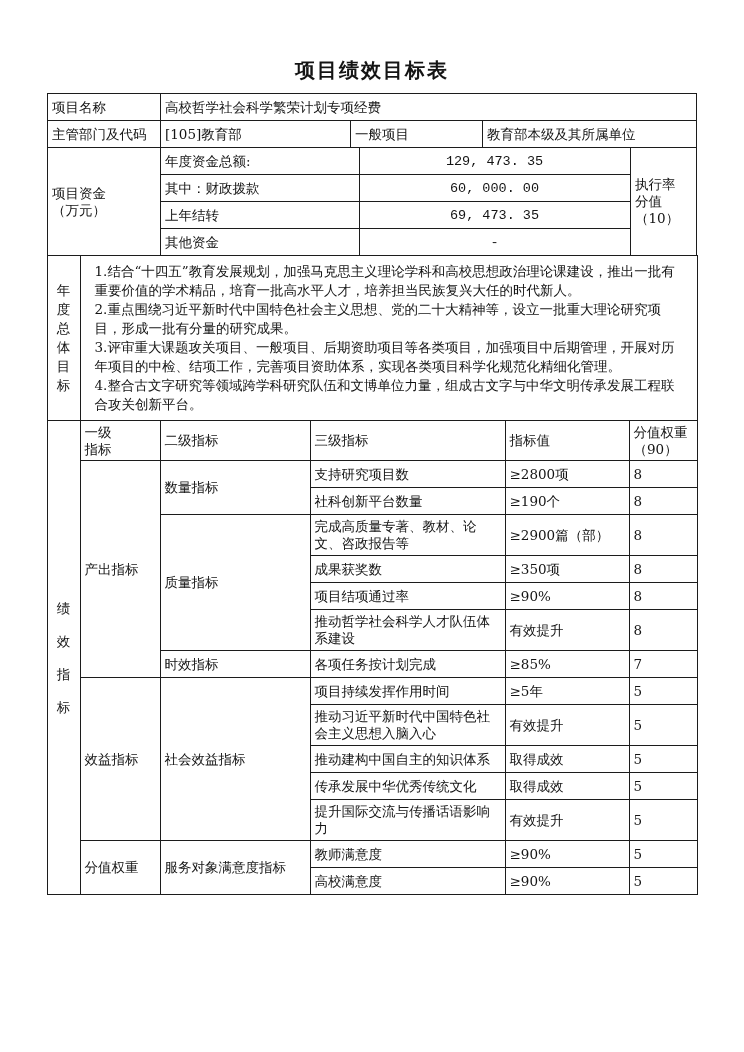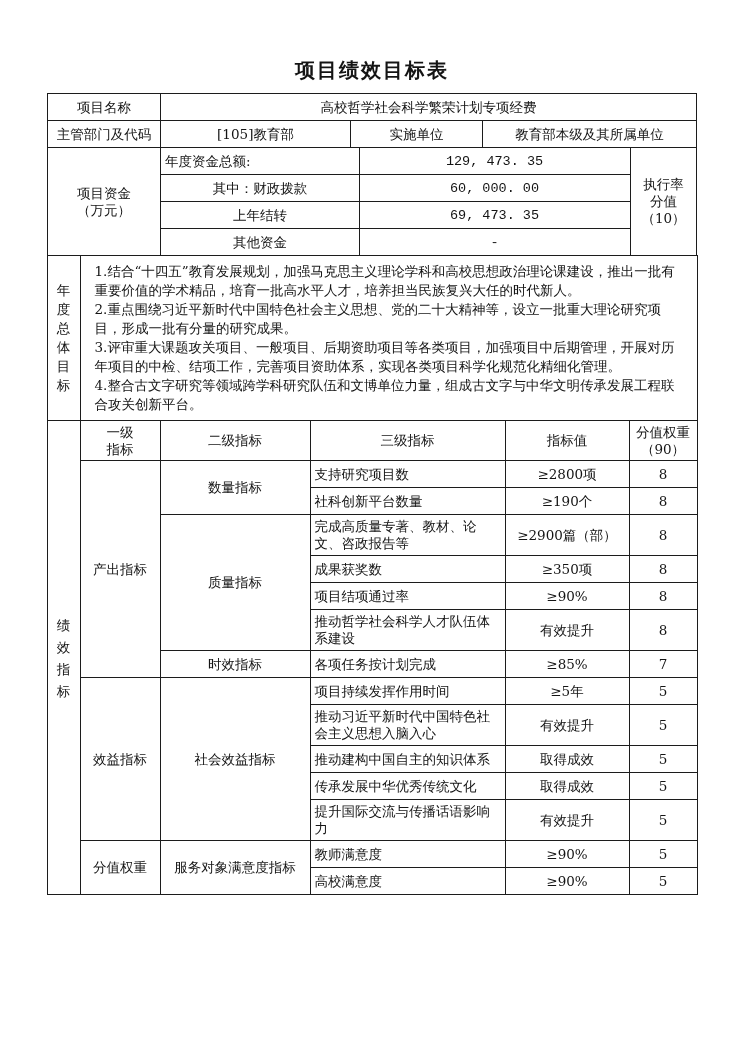--- a/index.html
+++ b/index.html
@@ -18,37 +18,37 @@
   .subtitle { margin-top:15px; text-align:center; font-size:14.5px; }
   table { width:650px; margin:0 auto; border-collapse:collapse; table-layout:fixed; }
   .t2, .t3 { margin-top:-1px; }
   .t1 { margin-top:9px; }
   td {
     border:1px solid #1c1c1c;
     font-size:13.5px; line-height:17px;
     padding:2px 4px; vertical-align:middle;
     overflow:hidden;
   }
-  .c { text-align:center; }
+  .c { }
   .l { text-align:left; }
   .r { text-align:center; padding-right:5px;font-family:Liberation Mono, monospace; }
   .pre { white-space:pre-line; }
   .h27 { height:27px; }
   .h41 { height:41px; }
   .hdr { height:40px; }
   .goalrow { height:160px; }
   .goalcell { vertical-align:middle; padding:6px 14px; }
   .goalcell div { line-height:19px; text-align:left; }
   .vwrap { padding:0; }
   .vstack {
     width:16px; margin:8px auto;
     word-break:break-all; text-align:center;
   }
   .vs-goal { line-height:19px; }
-  .vs-perf { line-height:22px; }
+  .vs-perf { line-height:33px; }
   .pageno {
     position:absolute; bottom:18px; left:0; right:0;
     text-align:center; font-size:13.5px;
   }
 </style>
 </head>
 <body>
 
 <div class="page">
 
@@ -64,21 +64,21 @@
         <col style="width:66px">
     </colgroup>
     <tbody>
         <tr class="h27">
       <td class="c">项目名称</td>
       <td class="c" colspan="5">高校哲学社会科学繁荣计划专项经费</td>
     </tr>
     <tr class="h27">
       <td class="c">主管部门及代码</td>
       <td class="c">[105]教育部</td>
-      <td class="c" colspan="2">实施单位</td>
+      <td class="c" colspan="2">一般项目</td>
       <td class="c" colspan="2">教育部本级及其所属单位</td>
     </tr>
     <tr class="h27">
       <td class="c pre" rowspan="4">项目资金
 （万元）</td>
       <td class="l" colspan="2">年度资金总额:</td>
       <td class="r" colspan="2">129, 473. 35</td>
       <td class="c pre" rowspan="4">执行率
 分值
 （10）</td>

